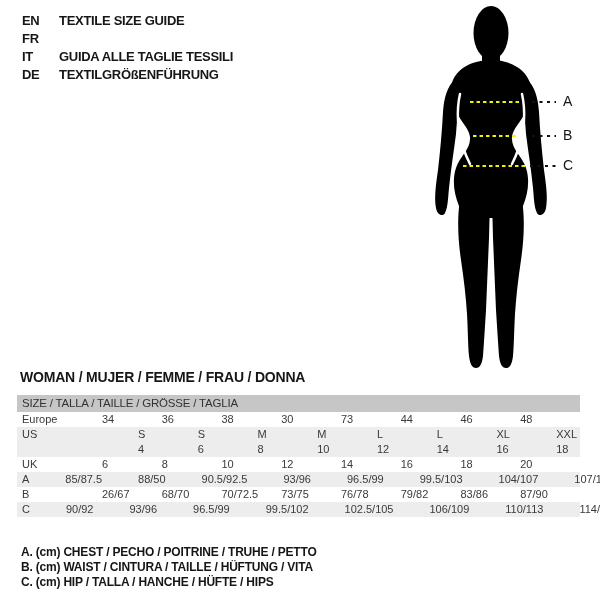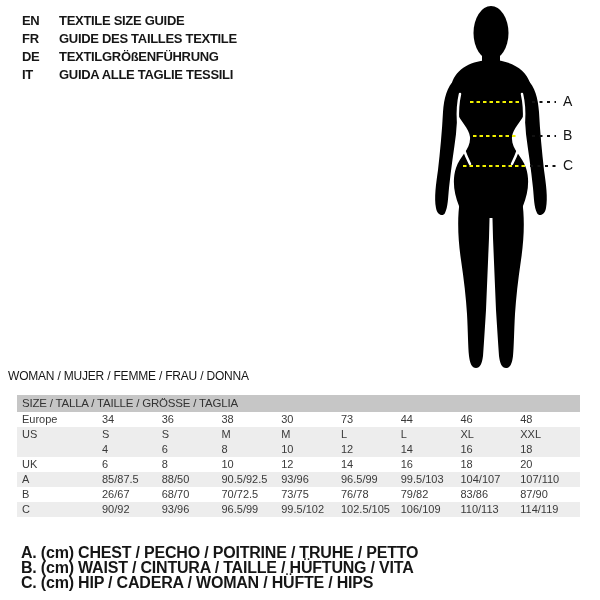--- a/index.html
+++ b/index.html
@@ -21,62 +21,61 @@
   
   .figure { position:absolute; left:398px; top:2px; width:192px; height:372px; }
   .figure svg { display:block; }
   .marker { position:absolute; font-size:14px; color:#141414; }
   .marker-a { left:165px; top:91px; }
   .marker-b { left:165px; top:125px; }
   .marker-c { left:165px; top:155px; }
 
   
   .section-heading {
-    position:absolute; left:8px; top:369px;
-    font-size:12px; font-weight:normal; letter-spacing:-0.2px; color:#161616;
+    position:absolute; left:20px; top:369px;
+    font-size:14px; font-weight:bold; letter-spacing:-0.2px; color:#161616;
   }
 
   
   .size-table { position:absolute; left:17px; top:395px; width:563px; font-size:11px; color:#3a3a3a; }
   .t-header {
     background:#c6c6c6; height:17px; line-height:17px;
     padding-left:5px; font-size:11.5px; color:#333; letter-spacing:-0.2px;
   }
   .t-row { display:flex; height:15px; line-height:15px; }
-  .t-row.shaded { background:#ededed; }
+  .t-row.shaded { background:#ededed;gap:36px; }
   .t-label { width:80px; padding-left:5px; }
   .t-cell { flex:1; text-align:left; }
 
   
   .legend {
     position:absolute; left:21px; top:545px;
-    font-size:16px; font-weight:bold; letter-spacing:-0.2px; line-height:15px; color:#161616;
+    font-size:12px; font-weight:bold; letter-spacing:-0.2px; line-height:15px; color:#161616;
   }
 </style>
 </head>
 <body>
 
 <div class="canvas">
 
   <div class="lang-block">
     <div class="lang-row">
       <span class="lang-code">EN</span>
       <span class="lang-label">TEXTILE SIZE GUIDE</span>
     </div>
     <div class="lang-row">
       <span class="lang-code">FR</span>
-      <span class="lang-label">GUIDE DES TAILLES TEXTILE</span>
+    </div>
+    <div class="lang-row">
+      <span class="lang-code">IT</span>
+      <span class="lang-label">GUIDA ALLE TAGLIE TESSILI</span>
     </div>
     <div class="lang-row">
       <span class="lang-code">DE</span>
       <span class="lang-label">TEXTILGRÖßENFÜHRUNG</span>
-    </div>
-    <div class="lang-row">
-      <span class="lang-code">IT</span>
-      <span class="lang-label">GUIDA ALLE TAGLIE TESSILI</span>
     </div>
   </div>
 
   <div class="figure">
     <svg width="192" height="372" viewBox="0 0 192 372" aria-hidden="true">
       <g fill="#000000" stroke="none">
 
         <ellipse cx="93" cy="31" rx="17.5" ry="27"></ellipse>
 
         <rect x="84" y="44" width="18" height="28"></rect>
@@ -212,16 +211,16 @@
       <span class="t-cell">102.5/105</span>
       <span class="t-cell">106/109</span>
       <span class="t-cell">110/113</span>
       <span class="t-cell">114/119</span>
     </div>
   </div>
 
   <div class="legend">
     <div class="legend-line">A. (cm) CHEST / PECHO / POITRINE / TRUHE / PETTO</div>
     <div class="legend-line">B. (cm) WAIST / CINTURA / TAILLE / HÜFTUNG / VITA</div>
-    <div class="legend-line">C. (cm) HIP / CADERA / WOMAN / HÜFTE / HIPS</div>
+    <div class="legend-line">C. (cm) HIP / TALLA / HANCHE / HÜFTE / HIPS</div>
   </div>
 
 </div>
 
 </body></html>

